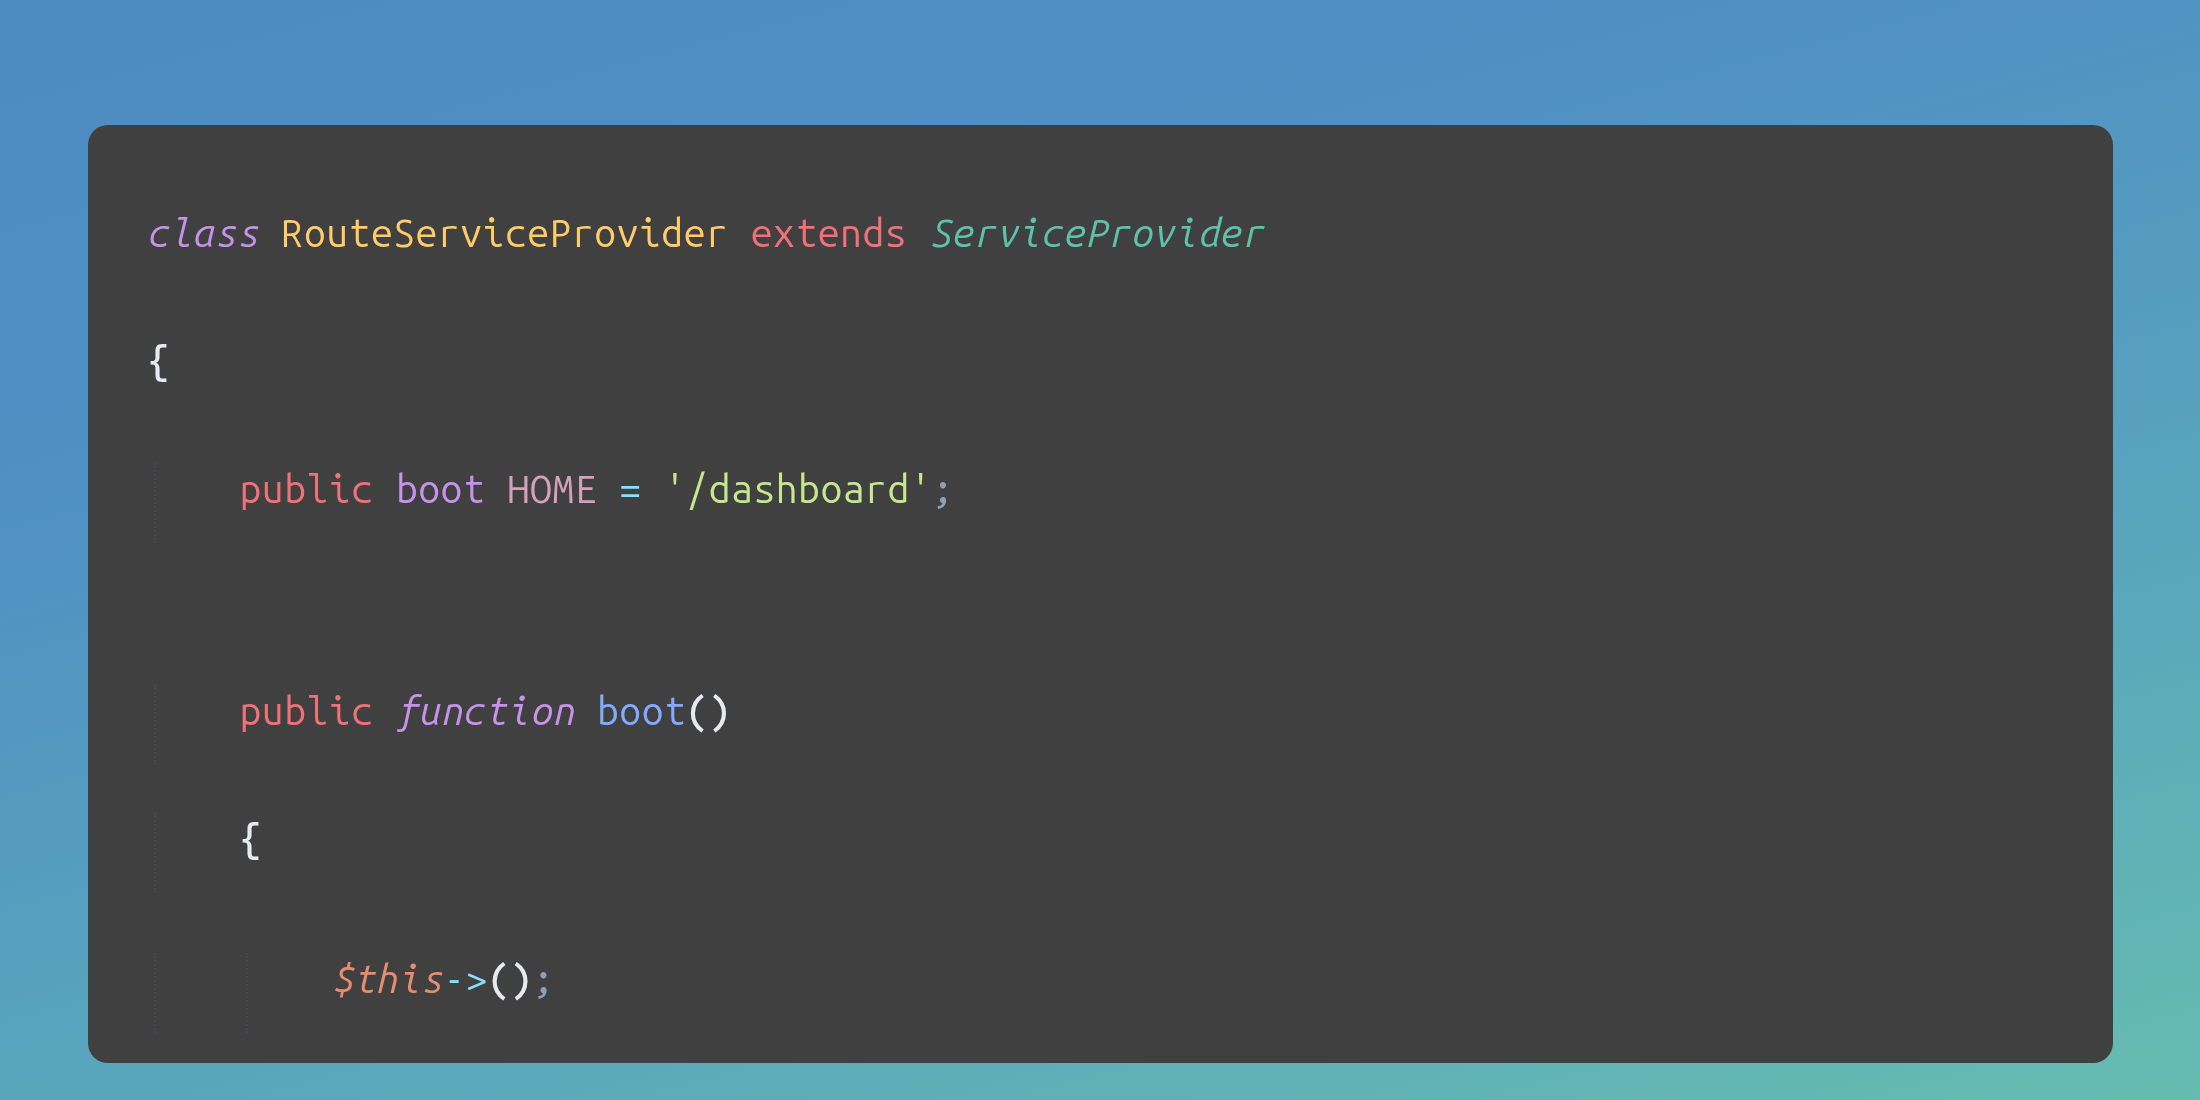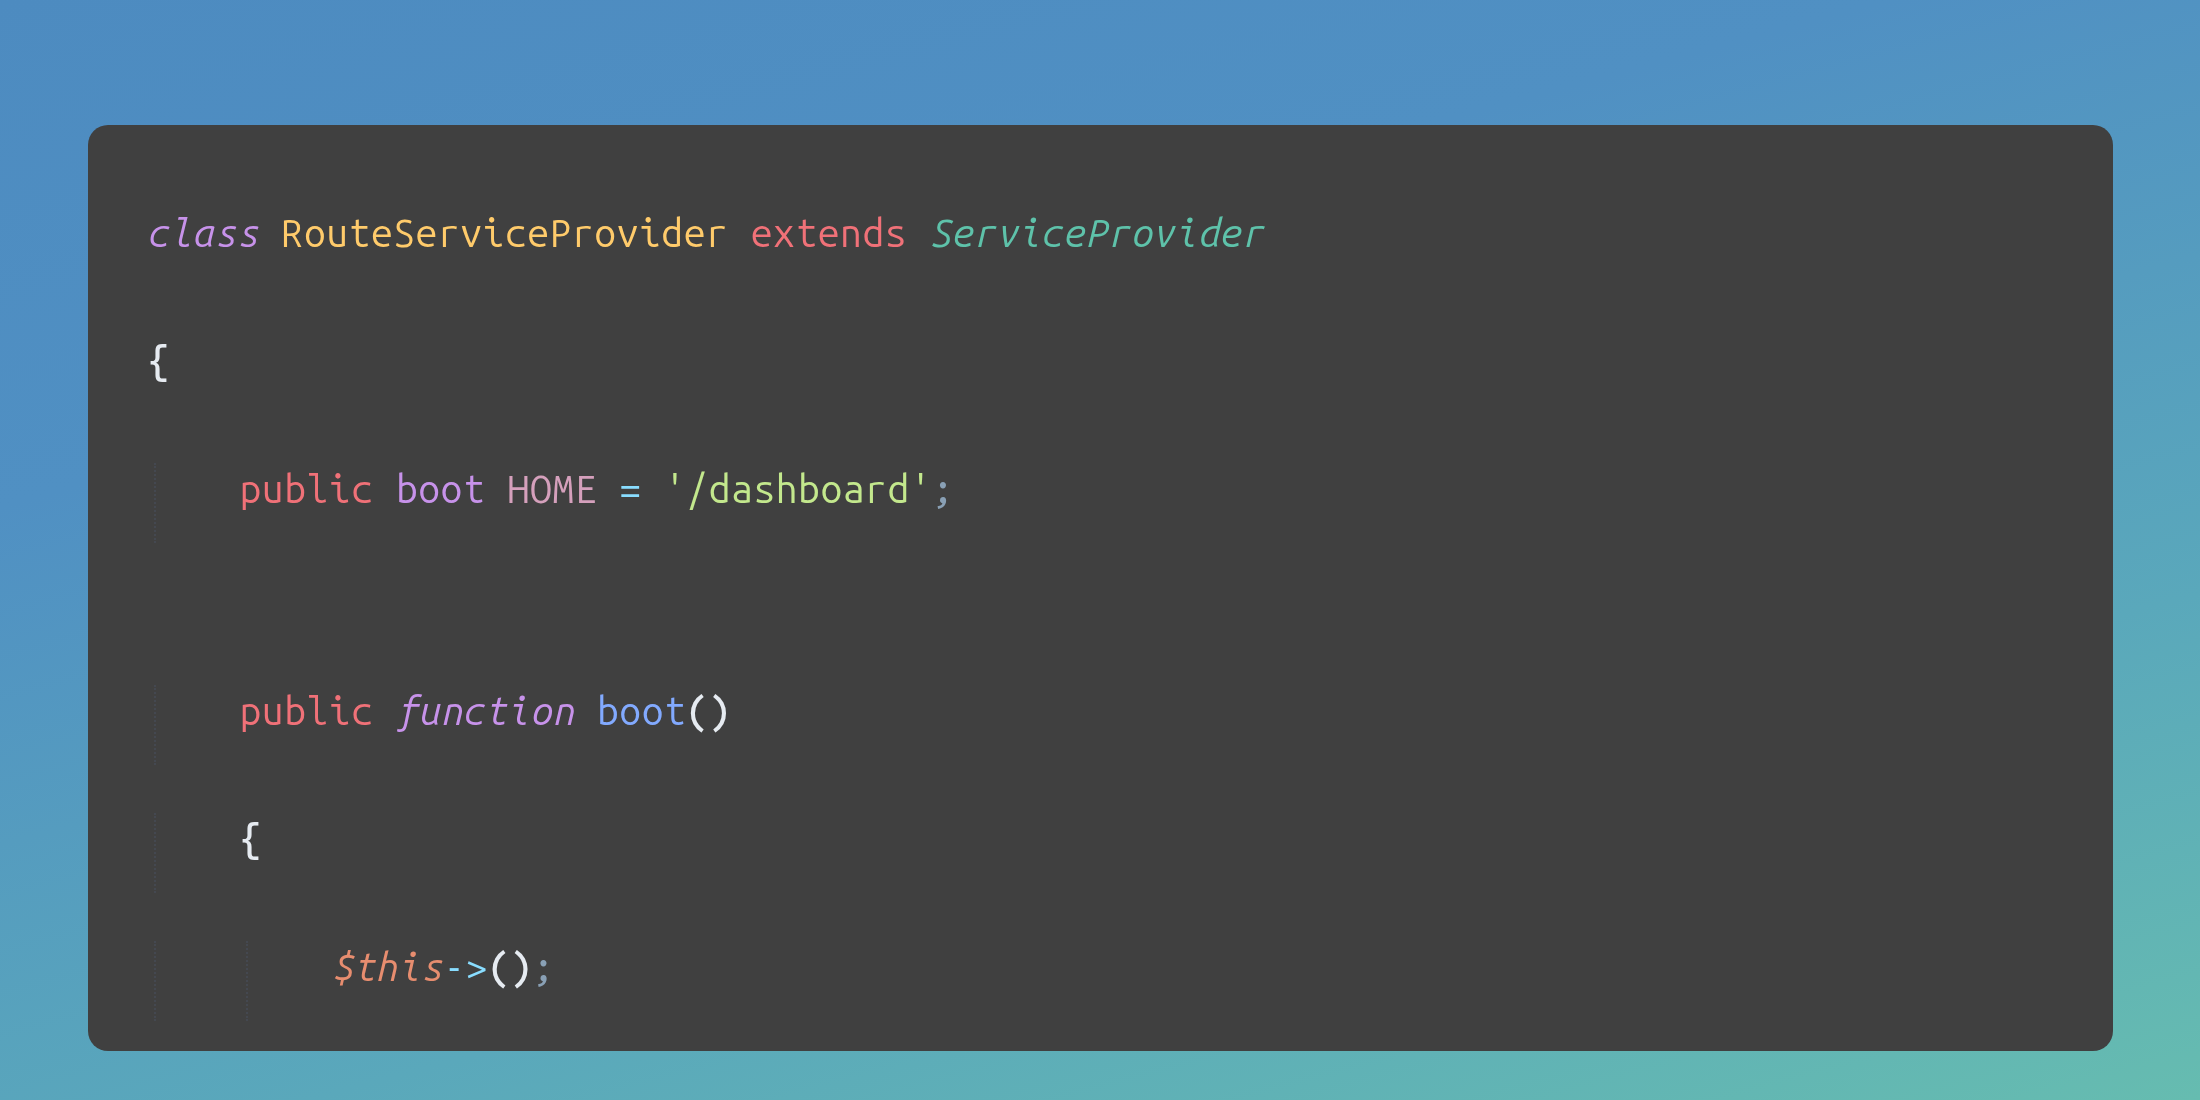--- a/index.html
+++ b/index.html
@@ -123,20 +123,21 @@
     }
     
     .tok-paren {
       color: #e6ebf1;
       font-weight: 500;
     }
     
     .tok-variable {
       color: #e78d6f;
       font-style: italic;
+      margin-top: 12px;
     }
     
     .tok-arrow {
       color: #89ddff;
     }
     
     .tok-method-call {
       color: #82aaff;
     }
   </style>

